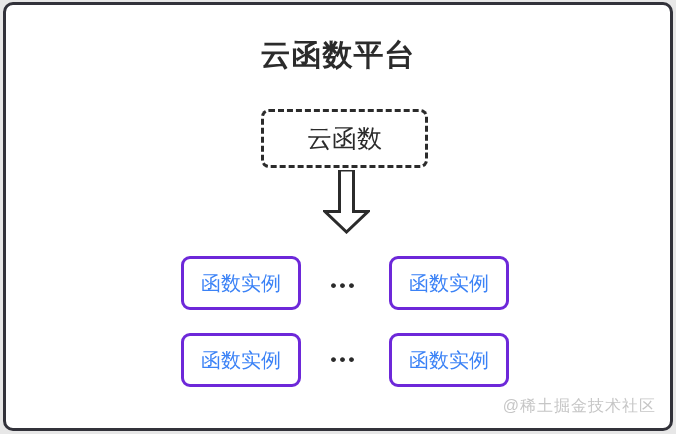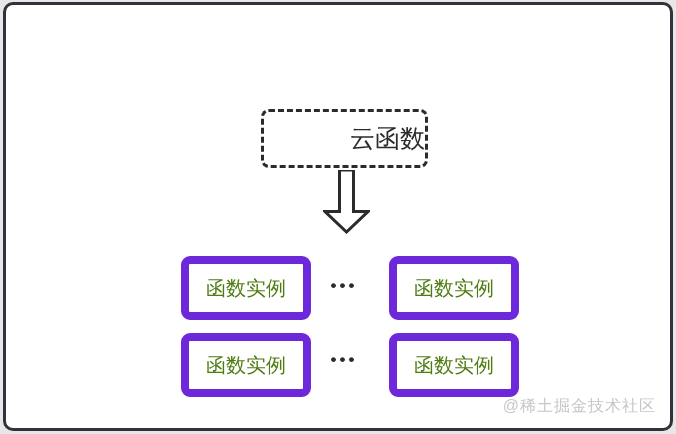--- a/index.html
+++ b/index.html
@@ -35,41 +35,41 @@
   .cloud-box {
     position: absolute;
     left: 255px;
     top: 104px;
     width: 161px;
     height: 53px;
     border: 3px dashed #2b2b2b;
     border-radius: 8px;
     display: flex;
     align-items: center;
-    justify-content: flex-end;
+    justify-content: center;
     font-size: 25px;
     color: #2b2b2b;
     background: #ffffff;
   }
   .down-arrow {
     position: absolute;
     left: 317px;
     top: 165px;
   }
   .instance-box {
     position: absolute;
     width: 114px;
     height: 48px;
-    border: 8px solid #6d28d9;
+    border: 3px solid #6d28d9;
     border-radius: 9px;
     display: flex;
     align-items: center;
     justify-content: center;
     font-size: 20px;
-    color: #4d7c0f;
+    color: #3b82f6;
     background: #ffffff;
   }
   .r1 { top: 251px; }
   .r2 { top: 328px; }
   .c1 { left: 175px; }
   .c2 { left: 383px; }
   .dots {
     position: absolute;
     left: 318px;
     width: 40px;
@@ -89,20 +89,21 @@
     font-size: 16px;
     color: #c6c6c6;
     letter-spacing: 1px;
   }
 </style>
 </head>
 <body>
 
 <div class="frame">
 
+  <div class="title">云函数平台</div>
 
   <div class="cloud-box">
     <span>云函数</span>
   </div>
 
   <svg class="down-arrow" width="47" height="64" viewBox="0 0 47 64">
     <polygon points="16.5,0 30.5,0 30.5,41.5 45,41.5 23.5,62 2,41.5 16.5,41.5" fill="#ffffff" stroke="#2b2b2b" stroke-width="3" stroke-linejoin="miter"></polygon>
   </svg>
 
   <div class="instance-box r1 c1">

